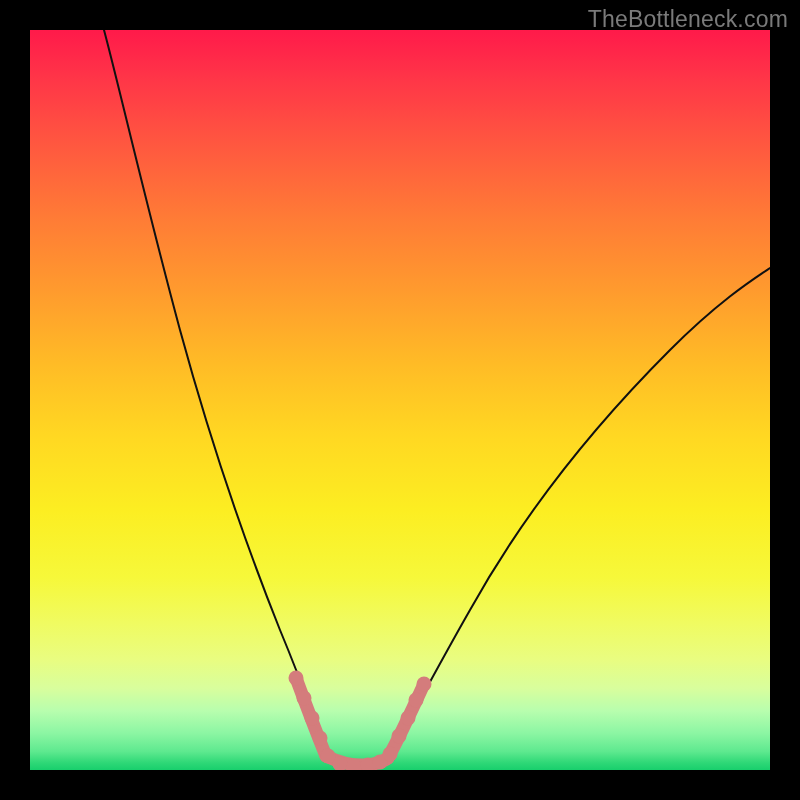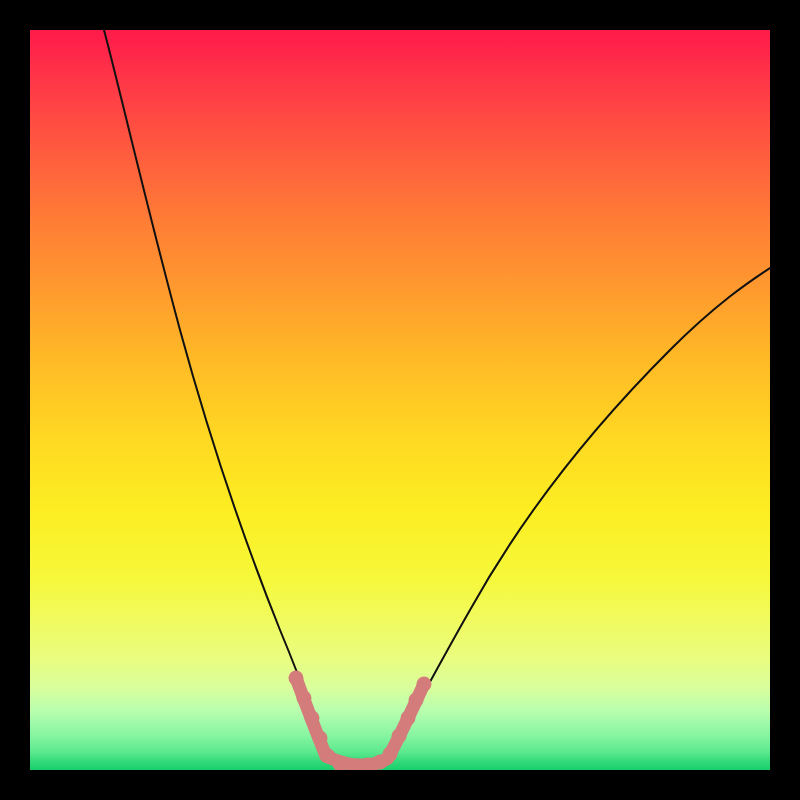--- a/index.html
+++ b/index.html
@@ -84,20 +84,21 @@
   }
   .beads {
     fill: #d47c7c;
   }
 </style>
 </head>
 <body>
 
 <div class="outer">
 
+  <div class="watermark">TheBottleneck.com</div>
 
   <div class="plot-area">
     <div class="gradient"></div>
 
     <svg class="curves" viewBox="0 0 740 740" preserveAspectRatio="none">
 
       <path class="curve" d="M 74 0
                C 90 60, 115 170, 150 300
                C 180 410, 210 500, 250 600
                C 275 660, 292 710, 298 732"></path>

